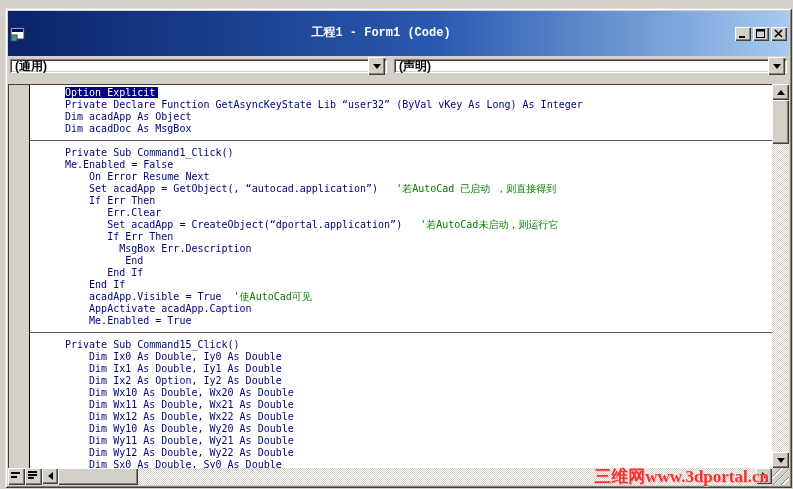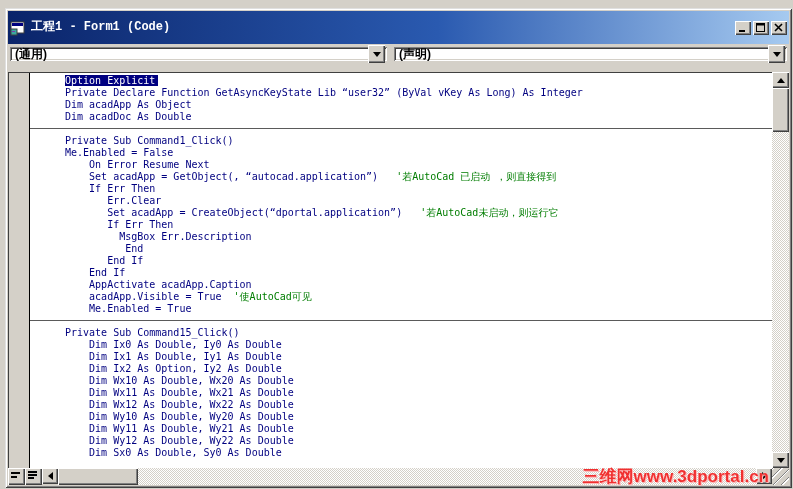--- a/index.html
+++ b/index.html
@@ -4,21 +4,21 @@
 <style>
   html,body{margin:0;padding:0;width:793px;height:489px;overflow:hidden;
     font-family:"Liberation Sans","DejaVu Sans",sans-serif;}
   .desktop{position:relative;width:793px;height:489px;background-color:#d4d0c8;
     background-image:radial-gradient(#c0aeae 22%,transparent 23%);background-size:4px 4px;}
   .window{position:absolute;left:5px;top:8px;width:787px;height:480px;background:#d4d0c8;
     box-shadow:inset 1px 1px 0 #dfdfdf,inset -1px -1px 0 #404040,inset 2px 2px 0 #ffffff,inset -2px -2px 0 #808080;
     padding:3px;box-sizing:border-box;display:flex;flex-direction:column;}
   
   .titlebar{height:21px;flex:0 0 21px;background:linear-gradient(90deg,#0a246a 0%,#2a5ab0 55%,#a6caf0 100%);
-    display:flex;align-items:center;padding:6px 2px;}
+    display:flex;align-items:center;padding:12px 2px;text-align:center;}
   .win-icon{width:16px;height:16px;flex:0 0 16px;}
   .title-text{color:#ffffff;font-weight:bold;font-size:12px;line-height:21px;margin-left:5px;flex:1;
     font-family:"Liberation Mono","DejaVu Sans Mono",monospace;white-space:nowrap;overflow:hidden;}
   .win-btns{display:flex;gap:2px;margin-left:4px;}
   .wbtn{width:16px;height:14px;background:#d4d0c8;position:relative;
     box-shadow:inset 1px 1px 0 #ffffff,inset -1px -1px 0 #404040,inset -2px -2px 0 #808080;cursor:default;}
   .wbtn svg{position:absolute;left:3px;top:2px;}
   
   .combo-row{flex:0 0 22px;display:flex;gap:7px;padding:3px 2px;}
   .combo{height:14px;box-sizing:border-box;background:#ffffff;display:flex;align-items:center;
@@ -64,21 +64,21 @@
     box-shadow:inset 1px 1px 0 #ffffff,inset -1px -1px 0 #404040,inset -2px -2px 0 #808080;}
   .hthumb{flex:0 0 80px;background:#d4d0c8;
     background-image:radial-gradient(#cdbfbf 20%,transparent 21%);background-size:4px 4px;
     box-shadow:inset 1px 1px 0 #ffffff,inset -1px -1px 0 #404040,inset -2px -2px 0 #808080;}
   .htrack{flex:1;}
   .corner{flex:0 0 17px;width:17px;height:17px;background:#d4d0c8;
     background-image:repeating-linear-gradient(-45deg,transparent 0 4px,#ffffff 4px 5px,#808080 5px 6px);}
   
   .watermark{position:absolute;right:24px;bottom:1px;font-size:17px;font-weight:bold;
     color:#f03030;text-shadow:0 0 1px #ffffff,1px 1px 0 #ffb0b0;letter-spacing:0px;
-    font-family:Liberation Sans, sans-serif;pointer-events:none;}
+    font-family:Liberation Serif, serif;pointer-events:none;}
 </style>
 </head>
 <body>
 
 <div class="desktop">
   <div class="window">
 
     <div class="titlebar">
       <span class="win-icon">
         <svg width="16" height="16">
@@ -125,36 +125,36 @@
     </div>
 
     <div class="content">
       <div class="viewport">
         <div class="margin-bar"></div>
         <div class="code-pane">
           <div>
               <div class="code-line"><span class="selected">Option Explicit</span></div>
               <div class="code-line"><span>Private Declare Function GetAsyncKeyState Lib “user32” (ByVal vKey As Long) As Integer</span></div>
               <div class="code-line"><span>Dim acadApp As Object</span></div>
-              <div class="code-line"><span>Dim acadDoc As Double</span></div>
+              <div class="code-line"><span>Dim acadDoc As MsgBox</span></div>
               <div class="code-sep"></div>
               <div class="code-line"><span>Private Sub Command1_Click()</span></div>
               <div class="code-line"><span>Me.Enabled = False</span></div>
               <div class="code-line"><span>    On Error Resume Next</span></div>
               <div class="code-line"><span>    Set acadApp = GetObject(, “autocad.application”)</span><span class="comment">   '若AutoCad 已启动 ，则直接得到</span></div>
               <div class="code-line"><span>    If Err Then</span></div>
               <div class="code-line"><span>       Err.Clear</span></div>
               <div class="code-line"><span>       Set acadApp = CreateObject(“dportal.application”)</span><span class="comment">   '若AutoCad未启动，则运行它</span></div>
               <div class="code-line"><span>       If Err Then</span></div>
               <div class="code-line"><span>         MsgBox Err.Description</span></div>
               <div class="code-line"><span>          End</span></div>
               <div class="code-line"><span>       End If</span></div>
               <div class="code-line"><span>    End If</span></div>
+              <div class="code-line"><span>    acadApp.Visible = True</span><span class="comment">  '使AutoCad可见</span></div>
               <div class="code-line"><span>    AppActivate acadApp.Caption</span></div>
-              <div class="code-line"><span>    acadApp.Visible = True</span><span class="comment">  '使AutoCad可见</span></div>
               <div class="code-line"><span>    Me.Enabled = True</span></div>
               <div class="code-sep"></div>
               <div class="code-line"><span>Private Sub Command15_Click()</span></div>
               <div class="code-line"><span>    Dim Ix0 As Double, Iy0 As Double</span></div>
               <div class="code-line"><span>    Dim Ix1 As Double, Iy1 As Double</span></div>
               <div class="code-line"><span>    Dim Ix2 As Option, Iy2 As Double</span></div>
               <div class="code-line"><span>    Dim Wx10 As Double, Wx20 As Double</span></div>
               <div class="code-line"><span>    Dim Wx11 As Double, Wx21 As Double</span></div>
               <div class="code-line"><span>    Dim Wx12 As Double, Wx22 As Double</span></div>
               <div class="code-line"><span>    Dim Wy10 As Double, Wy20 As Double</span></div>

